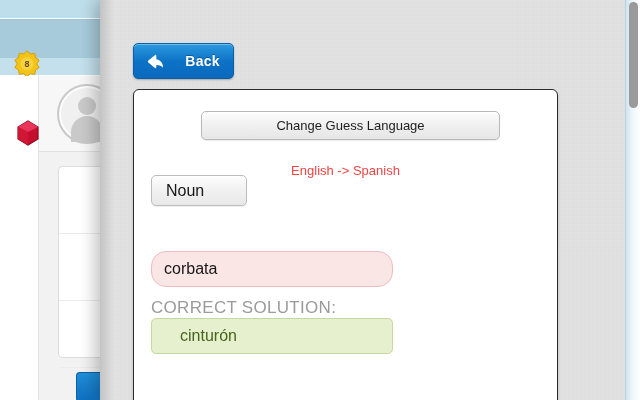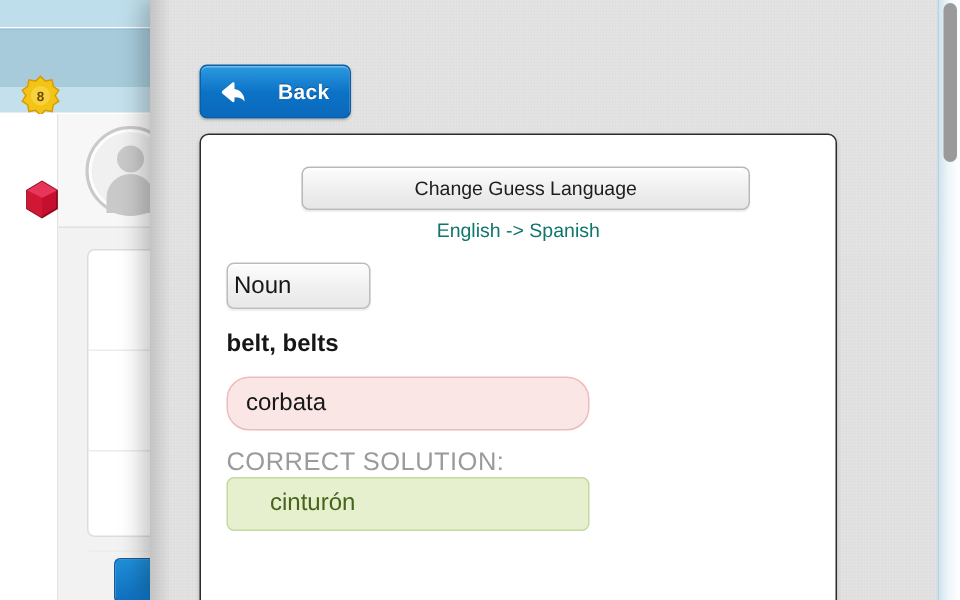--- a/index.html
+++ b/index.html
@@ -194,34 +194,34 @@
     display: flex;
     align-items: center;
     justify-content: center;
     cursor: pointer;
     box-sizing: border-box;
   }
 
   #language-direction {
     position: absolute;
     left: 0; right: 0;
-    top: 56px;
+    top: 73px;
     text-align: center;
     font-size: 13px;
-    color: #0f766e;
+    color: #ef4444;
   }
 
   
   #pos-chip {
     position: absolute;
     left: 17px;
     top: 85px;
     min-width: 96px;
     height: 31px;
-    padding: 0 4px;
+    padding: 0 14px;
     border-radius: 5px;
     background: linear-gradient(#fdfdfd, #f0f0f0 55%, #e8e8e8);
     border: 1px solid #bcbcbc;
     box-shadow: 0 1px 1px rgba(0,0,0,0.07), inset 0 1px 0 #ffffff;
     color: #161616;
     font-size: 16px;
     display: flex;
     align-items: center;
     box-sizing: border-box;
     cursor: pointer;
@@ -354,21 +354,20 @@
   </div>
 
   <div id="content-card">
 
     <div id="change-language-button">Change Guess Language</div>
 
     <div id="language-direction">English -&gt; Spanish</div>
 
     <div id="pos-chip">Noun</div>
 
-    <div id="prompt-word">belt, belts</div>
 
     <div id="user-answer-field">corbata</div>
 
     <div id="correct-solution-label">CORRECT SOLUTION:</div>
 
     <div id="correct-answer-field">cinturón</div>
 
   </div>
 </div>
 

